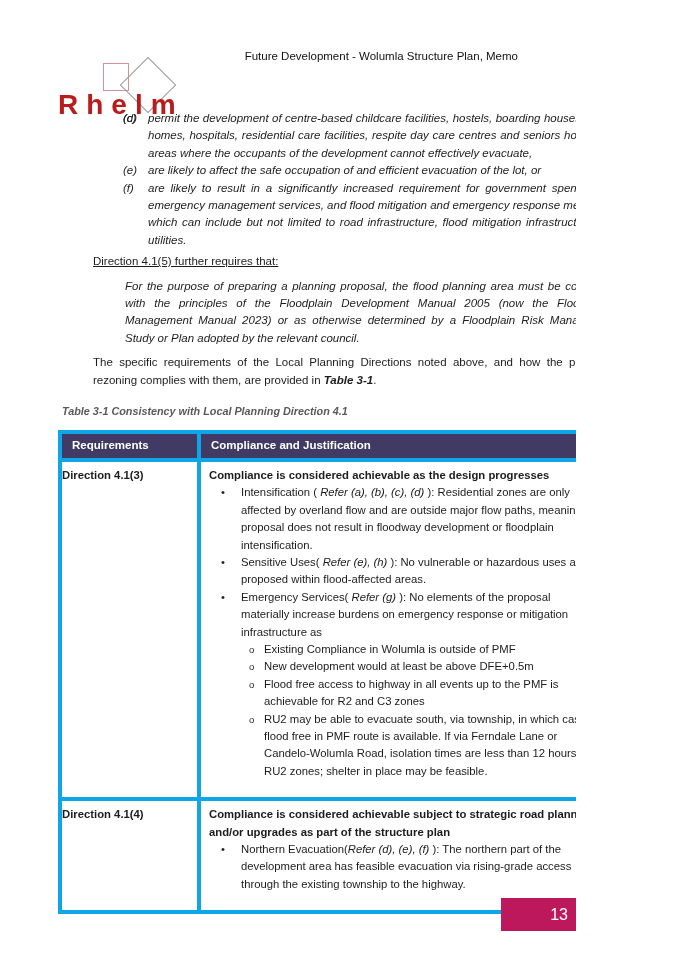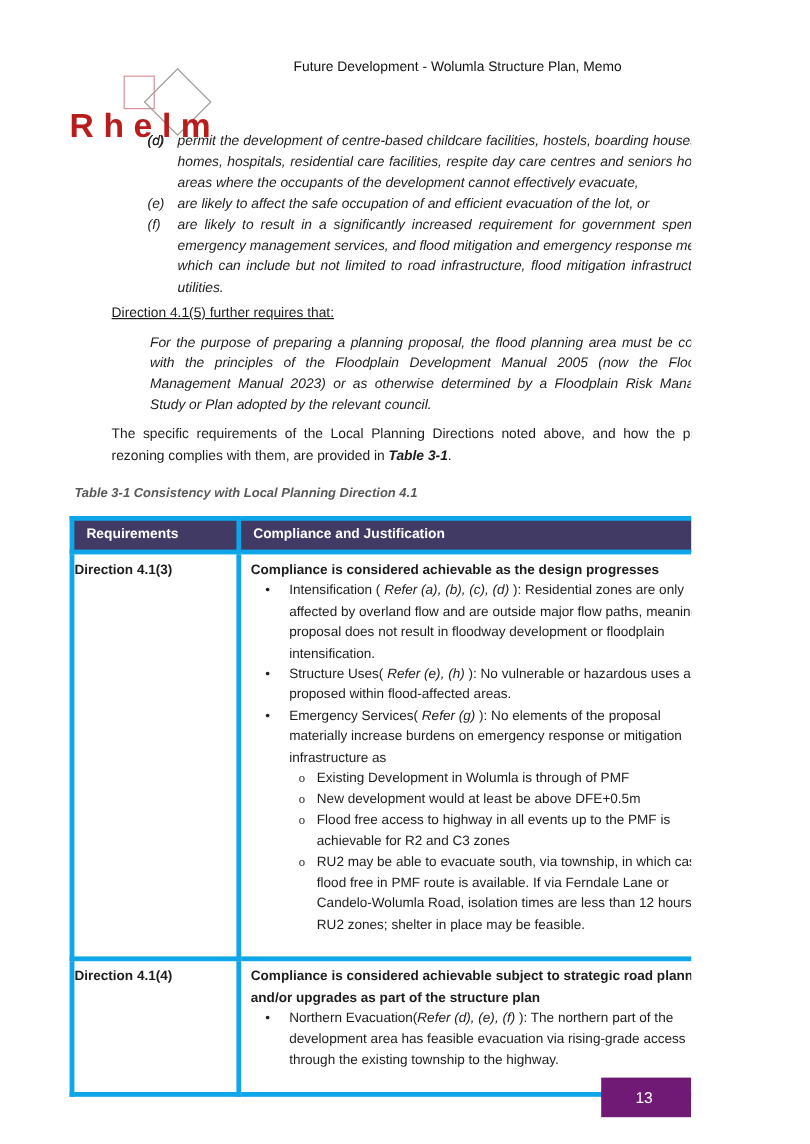--- a/index.html
+++ b/index.html
@@ -32,23 +32,23 @@
   td.comp{padding:5px 12px 17px 8px;}
   .cell-intro{font-weight:700;}
   ul.bullets,ul.subs{list-style:none;margin:0;padding:0;}
   li.bullet{position:relative;padding-left:32px;}
   .bullet-marker{position:absolute;left:12px;top:0;}
   li.sub{position:relative;padding-left:23px;}
   .sub-marker{position:absolute;left:8px;top:0;font-size:9.5px;}
   .it{font-style:italic;}
   
   .page-num{
-    position:absolute;top:898px;right:0;width:75px;height:33px;background:#701a75;
+    position:absolute;top:898px;right:0;width:75px;height:33px;background:#be185d;
     color:#ffffff;display:flex;align-items:center;justify-content:flex-end;
-    padding-right:32px;box-sizing:border-box;font-size:13px;
+    padding-right:8px;box-sizing:border-box;font-size:16px;
   }
 </style>
 </head>
 <body>
 
 <div class="page">
 
   <div class="header-title">Future Development - Wolumla Structure Plan, Memo</div>
 
   <div class="logo">
@@ -98,29 +98,29 @@
           <td class="req">Direction 4.1(3)</td>
           <td class="comp">
             <div class="cell-intro">Compliance is considered achievable as the design progresses</div>
             <ul class="bullets">
               <li class="bullet">
                 <span class="bullet-marker">•</span>
                 <span>Intensification ( </span><span class="it">Refer (a), (b), (c), (d) </span><span>): Residential zones are only affected by overland flow and are outside major flow paths, meaning the proposal does not result in floodway development or floodplain intensification.</span>
               </li>
               <li class="bullet">
                 <span class="bullet-marker">•</span>
-                <span>Structure Uses( </span><span class="it">Refer (e), (h) </span><span>): No vulnerable or hazardous uses are proposed within flood-affected areas.</span>
+                <span>Sensitive Uses( </span><span class="it">Refer (e), (h) </span><span>): No vulnerable or hazardous uses are proposed within flood-affected areas.</span>
               </li>
               <li class="bullet">
                 <span class="bullet-marker">•</span>
                 <span>Emergency Services( </span><span class="it">Refer (g) </span><span>): No elements of the proposal materially increase burdens on emergency response or mitigation infrastructure as</span>
                 <ul class="subs">
                   <li class="sub">
                     <span class="sub-marker">o</span>
-                    <span>Existing Development in Wolumla is through of PMF</span>
+                    <span>Existing Compliance in Wolumla is outside of PMF</span>
                   </li>
                   <li class="sub">
                     <span class="sub-marker">o</span>
                     <span>New development would at least be above DFE+0.5m</span>
                   </li>
                   <li class="sub">
                     <span class="sub-marker">o</span>
                     <span>Flood free access to highway in all events up to the PMF is achievable for R2 and C3 zones</span>
                   </li>
                   <li class="sub">

